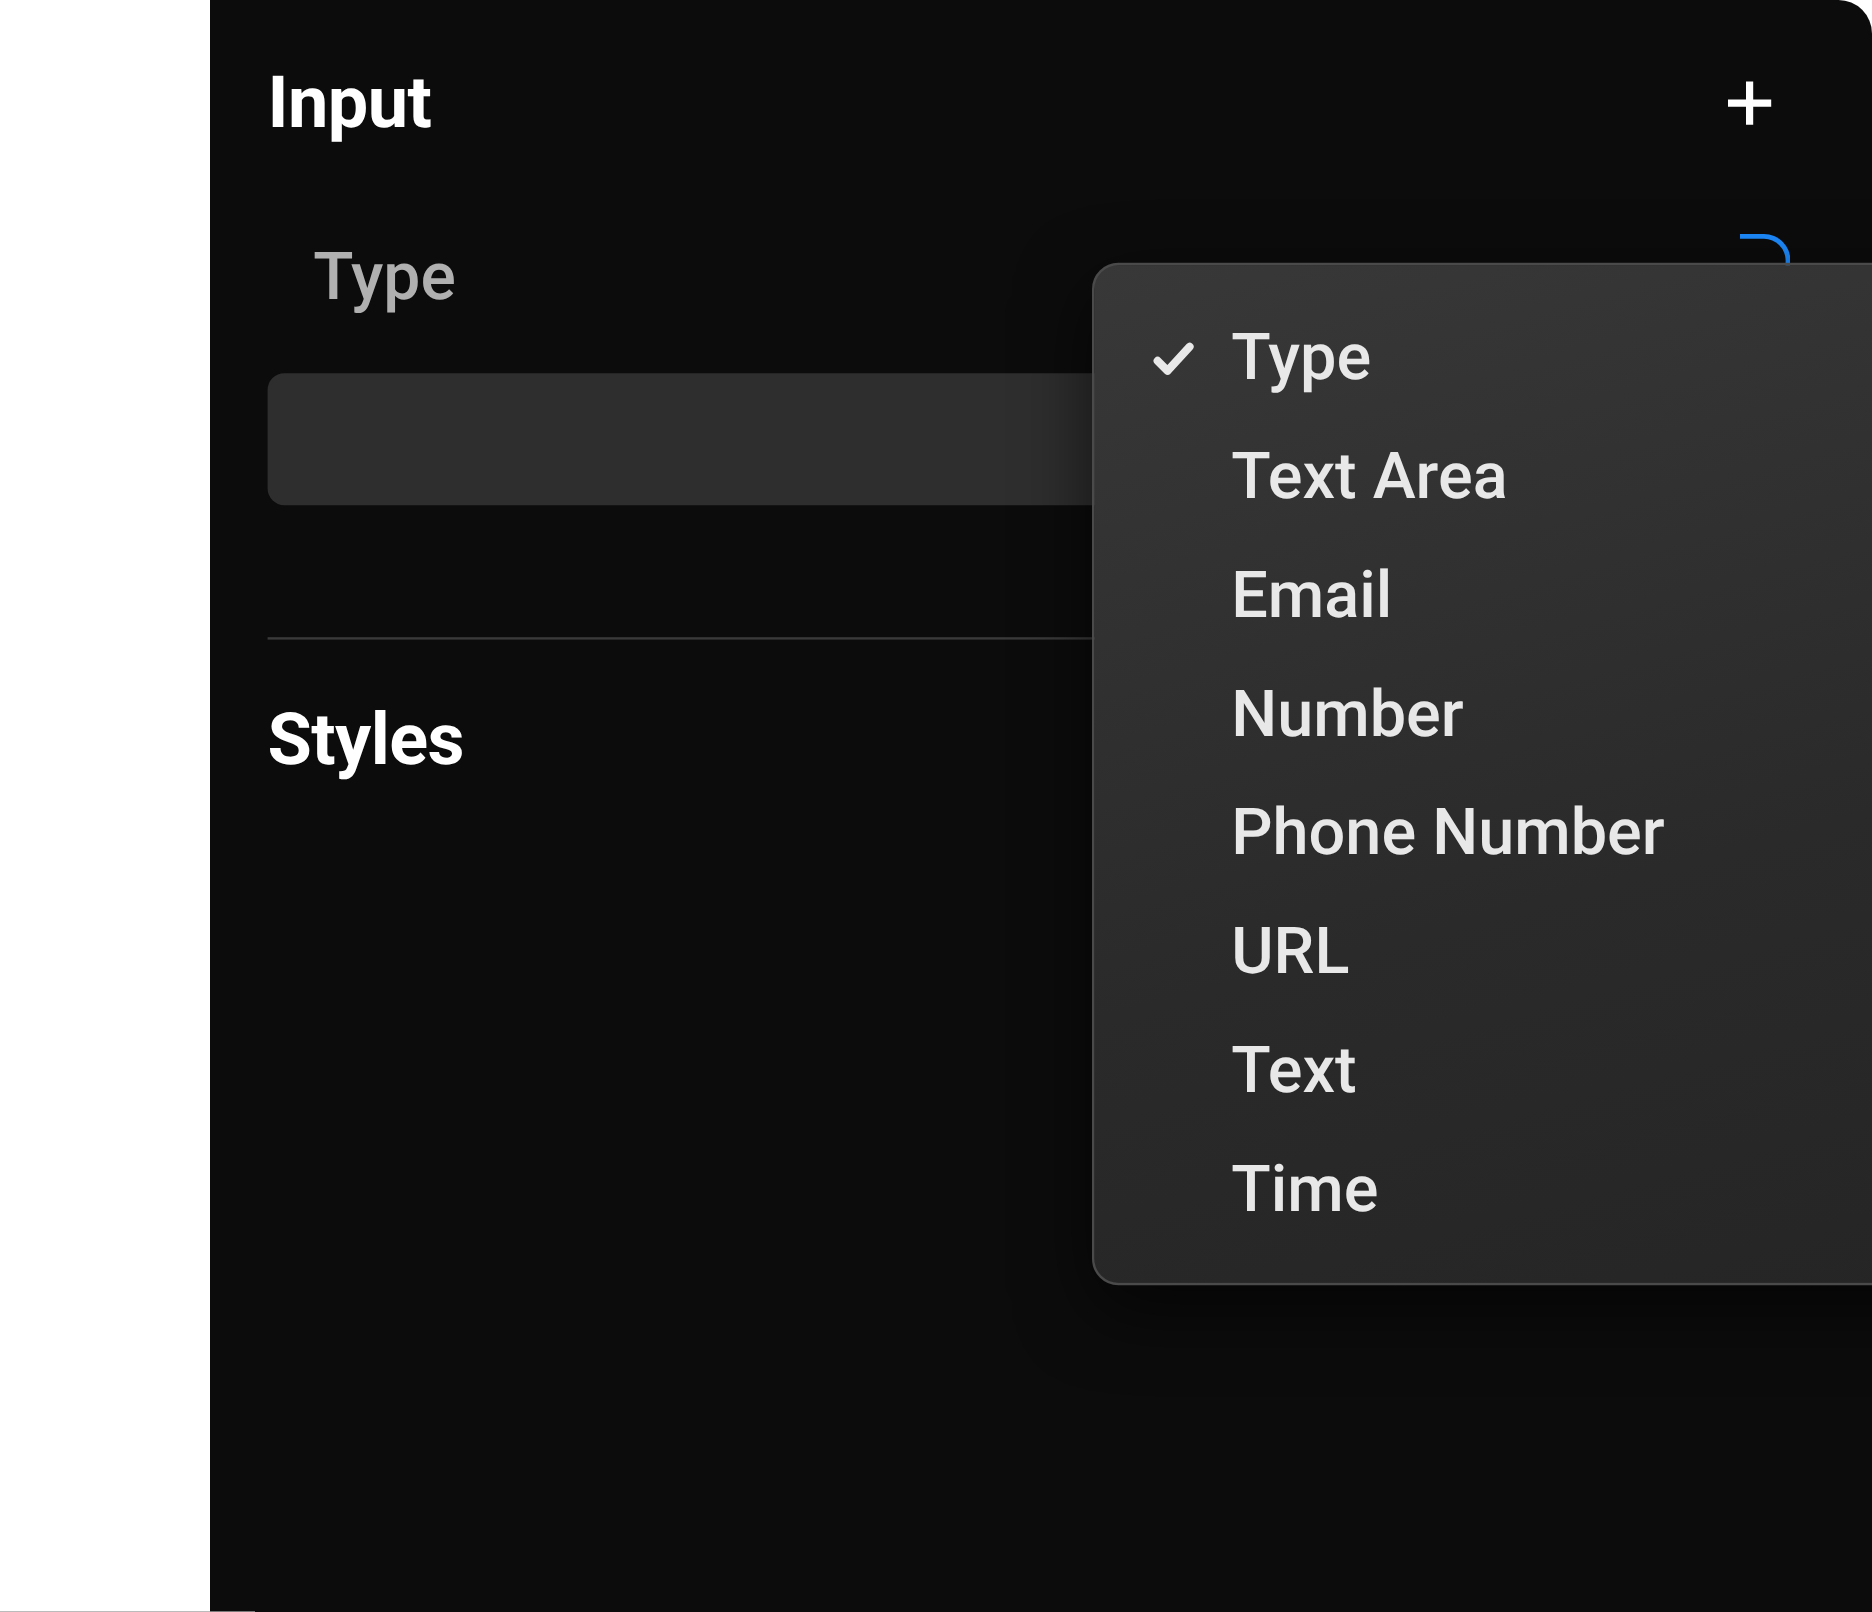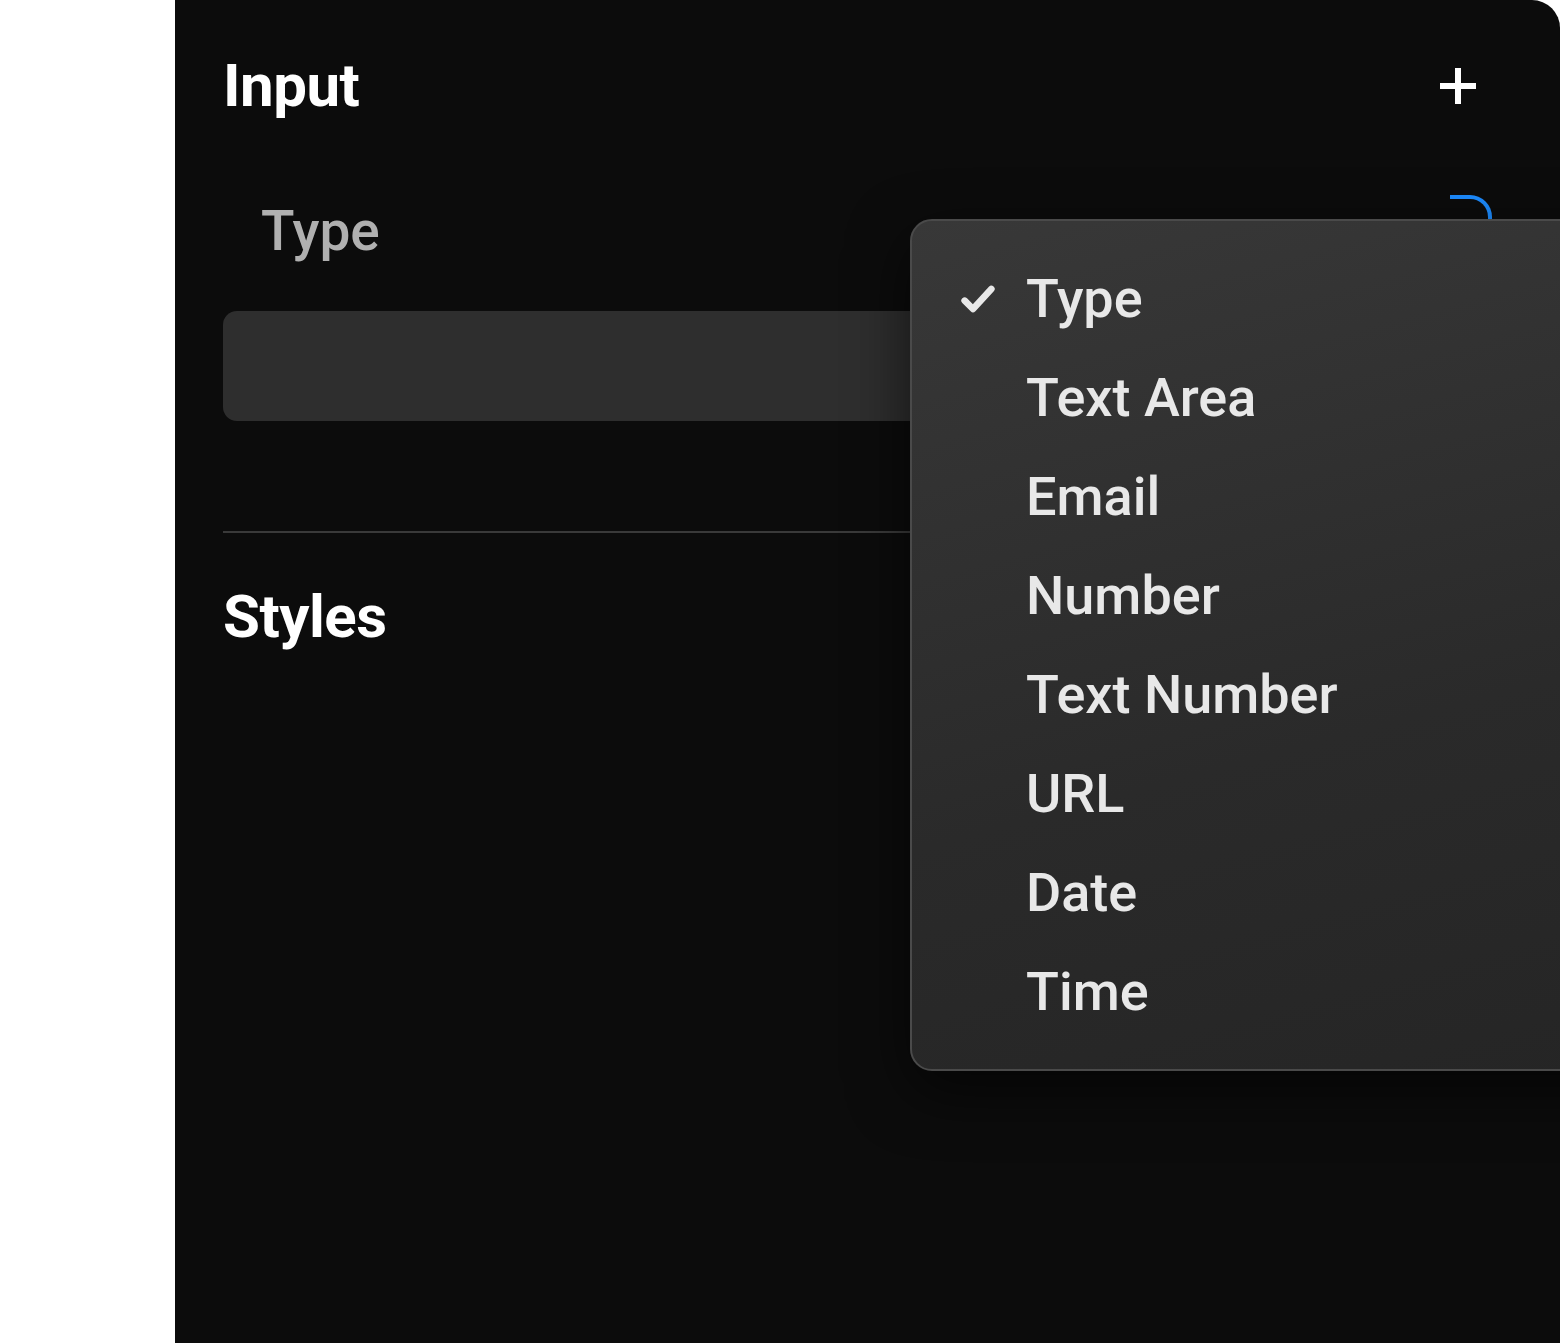--- a/index.html
+++ b/index.html
@@ -218,29 +218,29 @@
         <div class="dropdown-item">
           <span class="check-slot"></span>
           <span class="dropdown-label">Email</span>
         </div>
         <div class="dropdown-item">
           <span class="check-slot"></span>
           <span class="dropdown-label">Number</span>
         </div>
         <div class="dropdown-item">
           <span class="check-slot"></span>
-          <span class="dropdown-label">Text Number</span>
+          <span class="dropdown-label">Phone Number</span>
         </div>
         <div class="dropdown-item">
           <span class="check-slot"></span>
           <span class="dropdown-label">URL</span>
         </div>
         <div class="dropdown-item">
           <span class="check-slot"></span>
-          <span class="dropdown-label">Date</span>
+          <span class="dropdown-label">Text</span>
         </div>
         <div class="dropdown-item">
           <span class="check-slot"></span>
           <span class="dropdown-label">Time</span>
         </div>
       </div>
 
   </div>
 </div>
 

